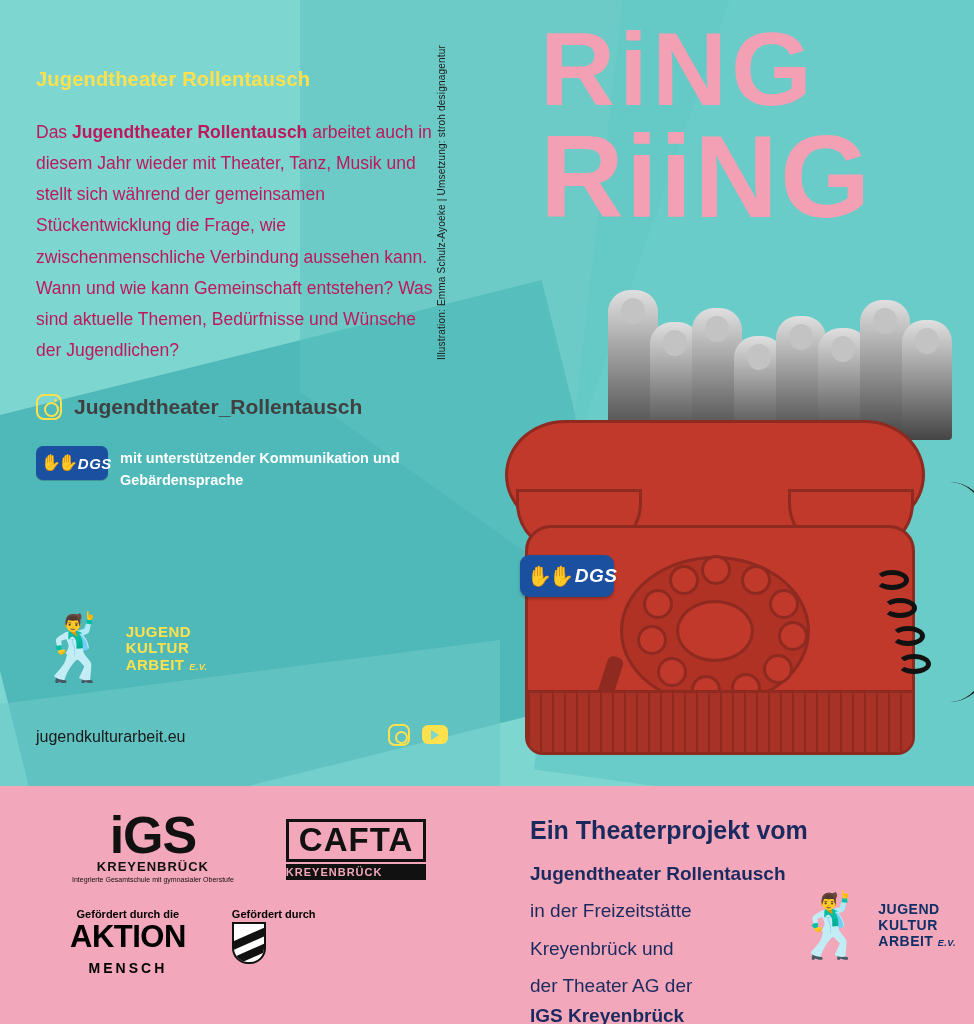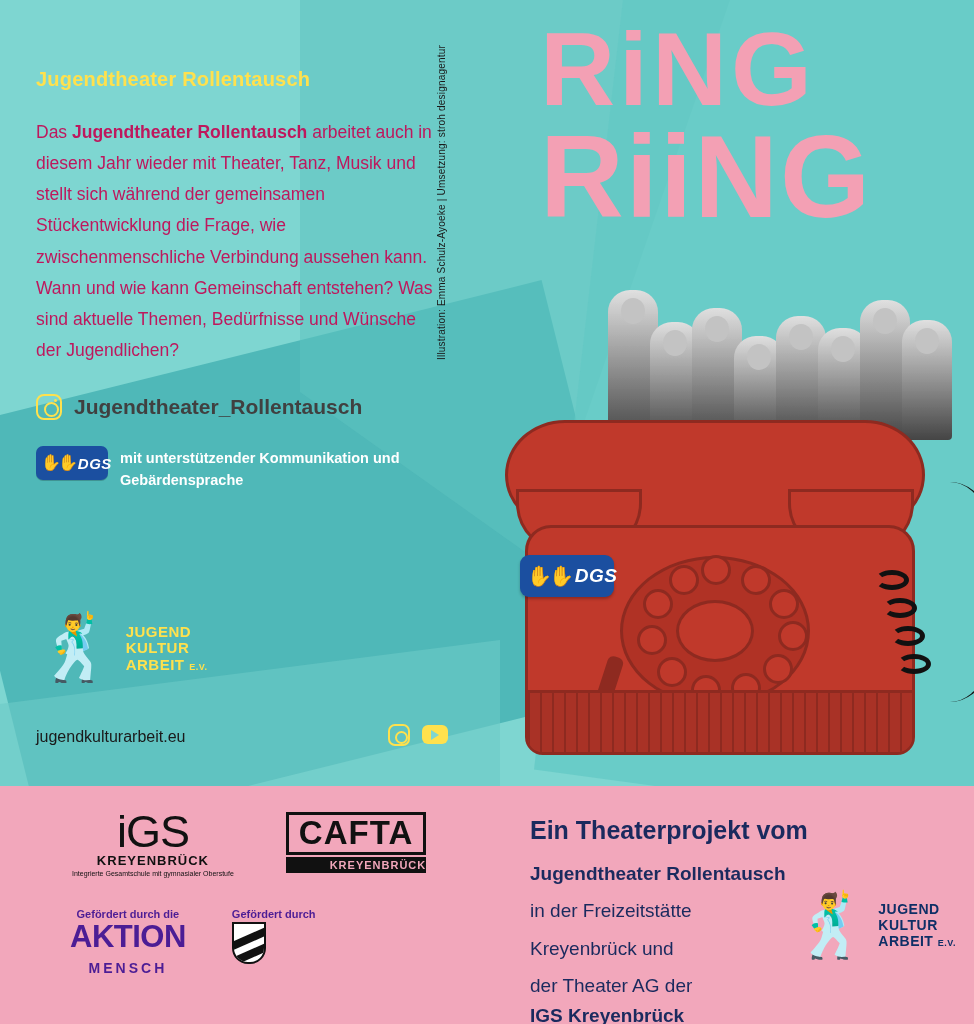--- a/index.html
+++ b/index.html
@@ -338,21 +338,21 @@
     line-height: .9;
     color: #ffe14d;
   }
   .jka-words {
     color: #ffe14d;
     font-size: 15px;
     font-weight: bold;
     line-height: 1.12;
     letter-spacing: .5px;
   }
-  .jka-words .ev { font-size: 9px; }
+  .jka-words .ev { font-size: 9px; font-style: italic; }
   .site-url {
     position: absolute;
     left: 36px; top: 728px;
     color: #1a1a1a;
     font-size: 16px;
     z-index: 7;
   }
   .social-mini {
     position: absolute;
     left: 388px; top: 724px;
@@ -400,36 +400,36 @@
   }
   .logo-row {
     position: absolute;
     left: 72px; top: 26px;
     display: flex;
     gap: 52px;
     align-items: flex-start;
   }
   .igs-logo { text-align: center; color: #111; }
   .igs-title {
-    font-size: 45px;
-    font-weight: normal;
+    font-size: 52px;
+    font-weight: bold;
     letter-spacing: -1px;
     line-height: .9;
   }
   .igs-sub {
     font-size: 13px;
     font-weight: bold;
     letter-spacing: 1px;
   }
   .igs-tiny {
     font-size: 7px;
     line-height: 1.25;
     margin-top: 2px;
   }
-  .cafta-logo { text-align: right; color: #111; }
+  .cafta-logo { text-align: left; color: #111; margin-top: 7px; }
   .cafta-box {
     border: 3px solid #111;
     padding: 1px 10px 3px;
     font-size: 33px;
     font-weight: bold;
     letter-spacing: 1px;
     line-height: 1;
   }
   .cafta-sub {
     background: #111;
@@ -441,21 +441,21 @@
     margin-top: 2px;
   }
 
   .funders-row {
     position: absolute;
     left: 70px; top: 122px;
     display: flex;
     gap: 46px;
     align-items: flex-start;
   }
-  .funder { color: #4c1d95; text-align: center; }
+  .funder { color: #000000; text-align: center; }
   .funder-kicker {
     font-size: 11px;
     font-weight: bold;
     margin-bottom: 2px;
   }
   .aktion-title {
     font-size: 31px;
     font-weight: bold;
     letter-spacing: -.5px;
     line-height: .95;

